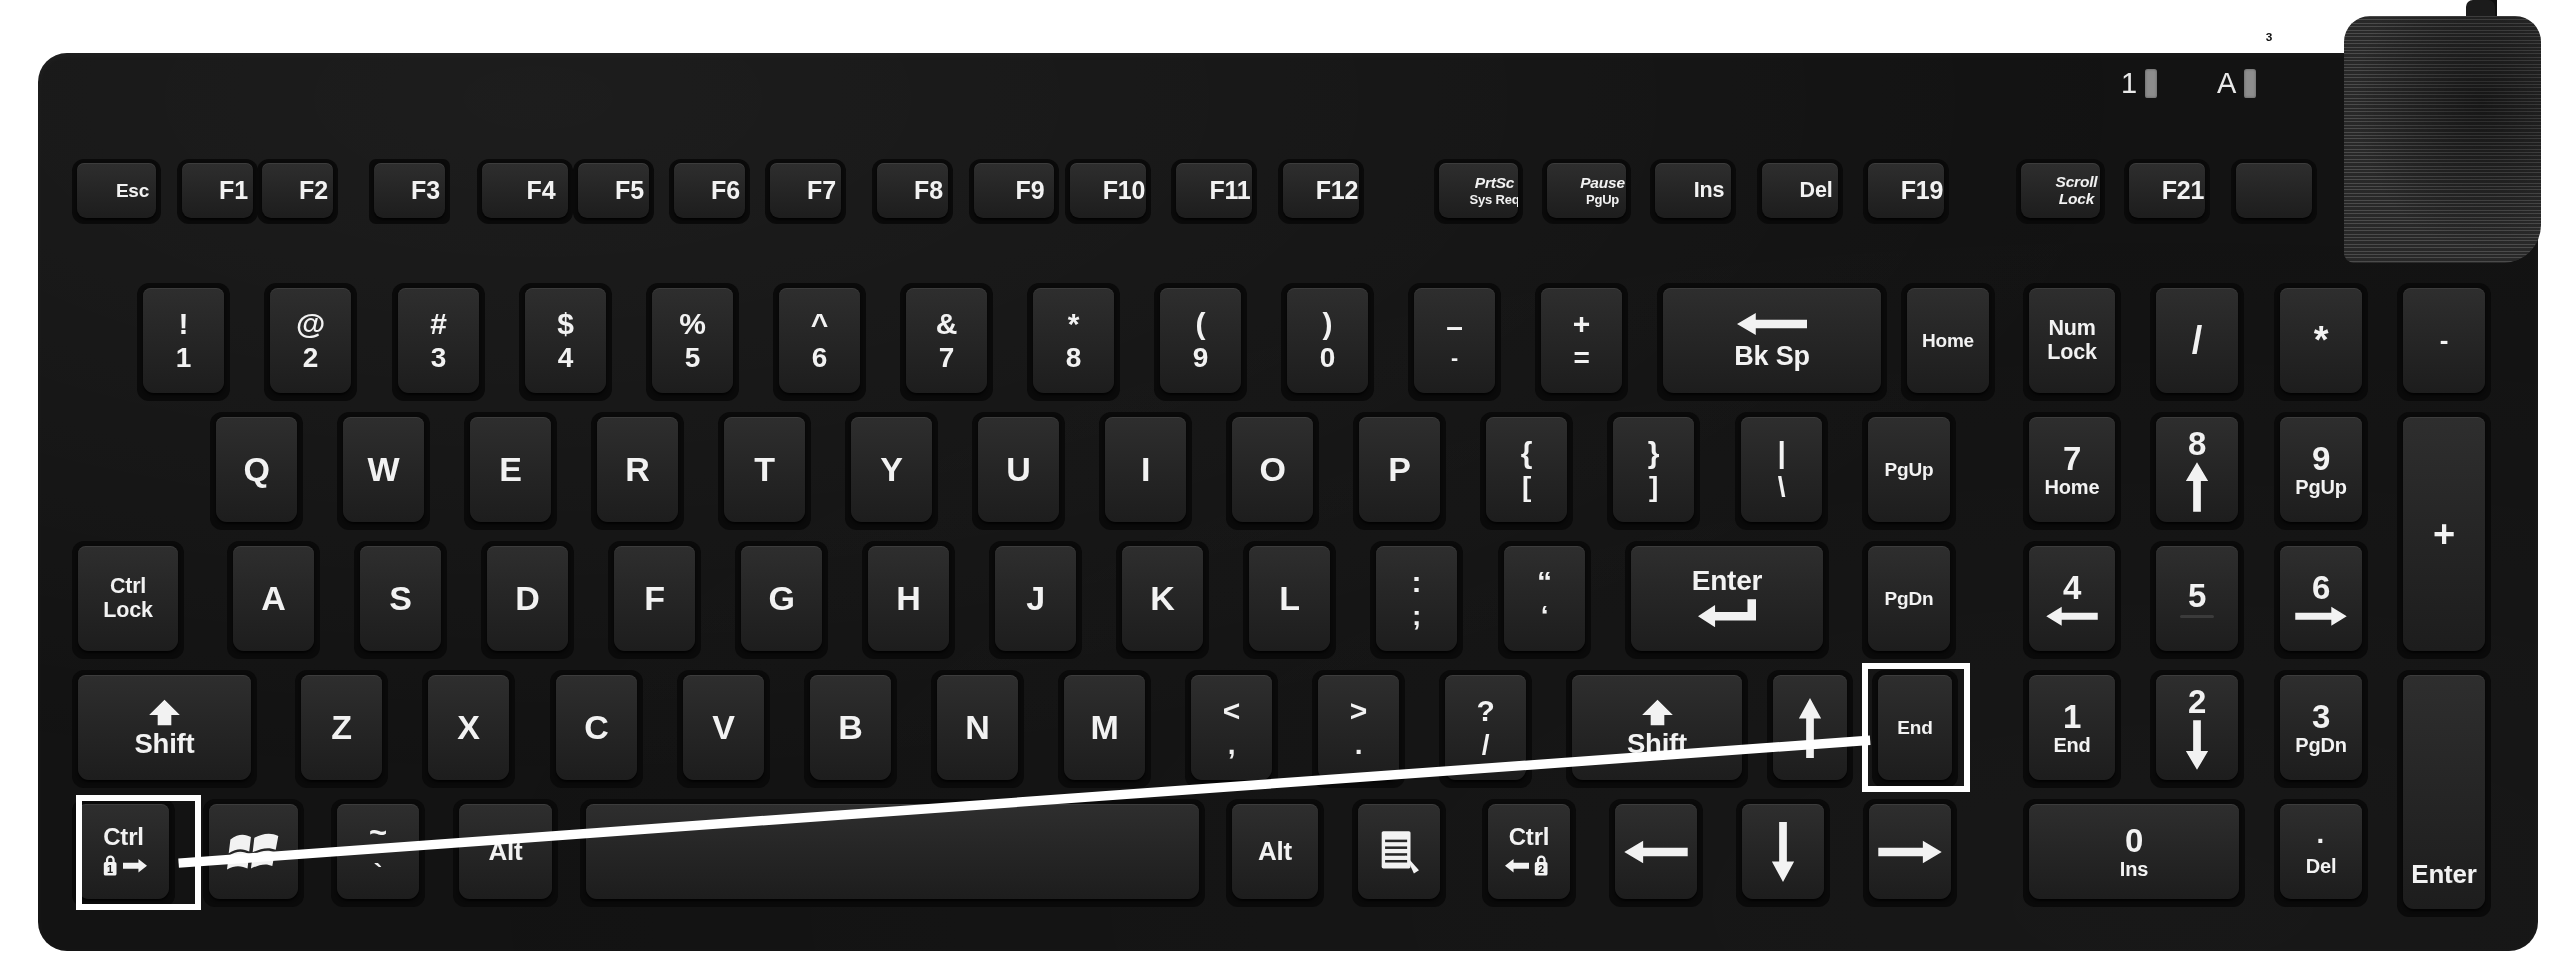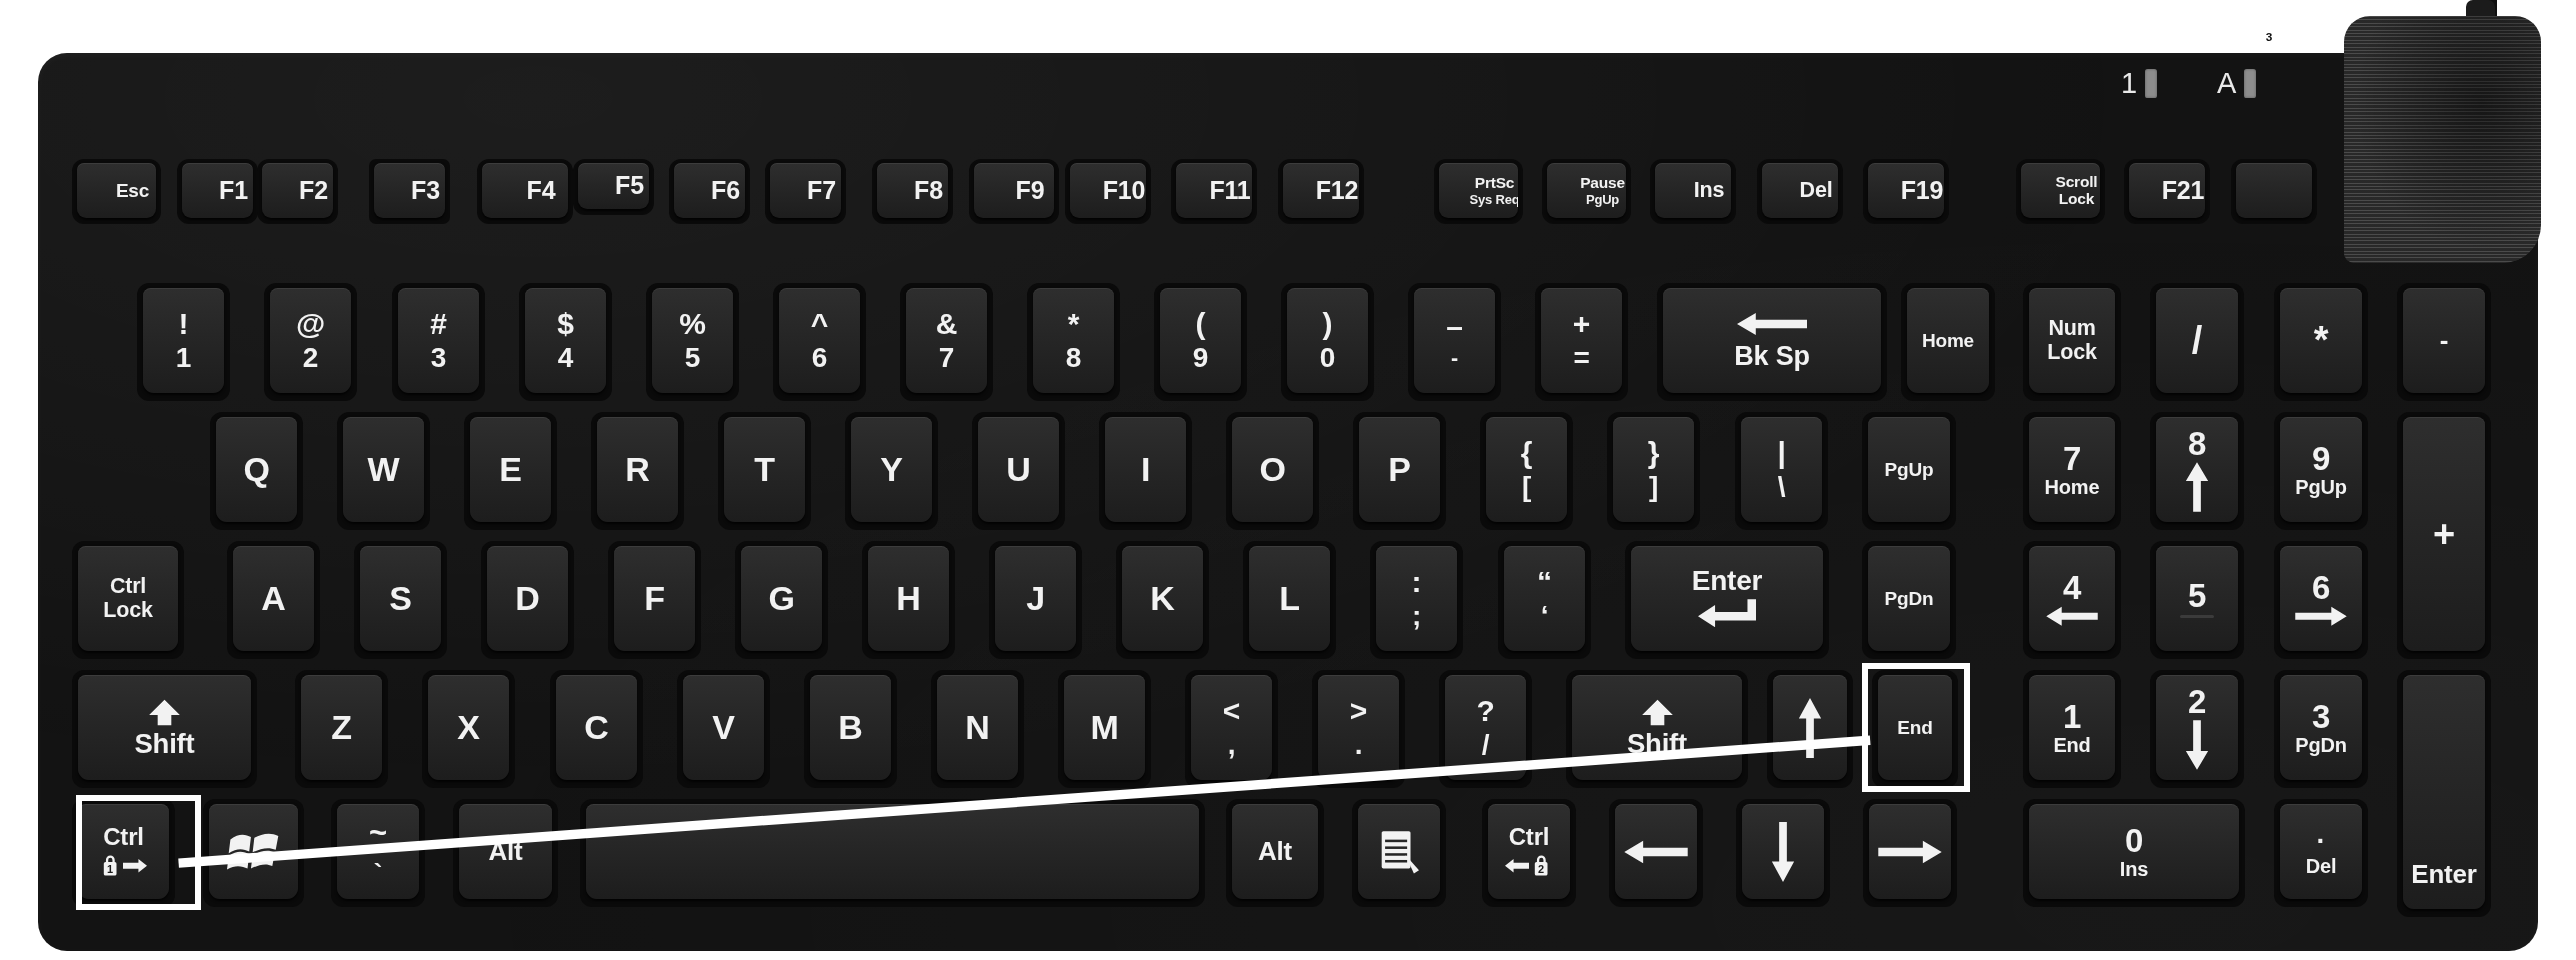--- a/index.html
+++ b/index.html
@@ -147,21 +147,21 @@
     font-weight:700;
     line-height:1.02;
     text-align:center;
     white-space:nowrap;
     letter-spacing:-0.2px;
   }
   .lbl.alpha{ font-size:34px; font-weight:700; }
   .lbl.fn{ font-size:25px; font-weight:700; }
   .lbl.word{ font-size:21.5px; font-weight:700; }
   .lbl.word-sm{ font-size:19px; font-weight:700; }
-  .lbl.word-xs{ font-size:15.5px; font-weight:700; }
+  .lbl.word-xs{ font-size:15.5px; font-weight:700;font-style:italic; }
   .lbl.sym-top{ font-size:30px; font-weight:700; }
   .lbl.sym-bot{ font-size:28px; font-weight:700; }
   .lbl.num-big{ font-size:33px; font-weight:700; }
   .lbl.num-sub{ font-size:20px; font-weight:700; }
   .lbl.big-sym{ font-size:38px; font-weight:700; }
 
   .stack2{
     display:flex; flex-direction:column;
     align-items:center; justify-content:center;
     gap:7.7px;
@@ -243,21 +243,21 @@
   <div class="key small" style="left:369px; top:159px; width:81px; height:65px;border-radius:7px;">
     <div class="cap">
         <span class="lbl fn">F3</span>
       </div>
   </div>
   <div class="key small" style="left:477px; top:159px; width:96px; height:65px;">
     <div class="cap">
         <span class="lbl fn">F4</span>
       </div>
   </div>
-  <div class="key small" style="left:573px; top:159px; width:81px; height:56px;">
+  <div class="key small" style="left:573px; top:159px; width:81px; height:65px;">
     <div class="cap">
         <span class="lbl fn">F5</span>
       </div>
   </div>
   <div class="key small" style="left:669px; top:159px; width:81px; height:65px;">
     <div class="cap">
         <span class="lbl fn">F6</span>
       </div>
   </div>
   <div class="key small" style="left:765px; top:159px; width:81px; height:65px;">

